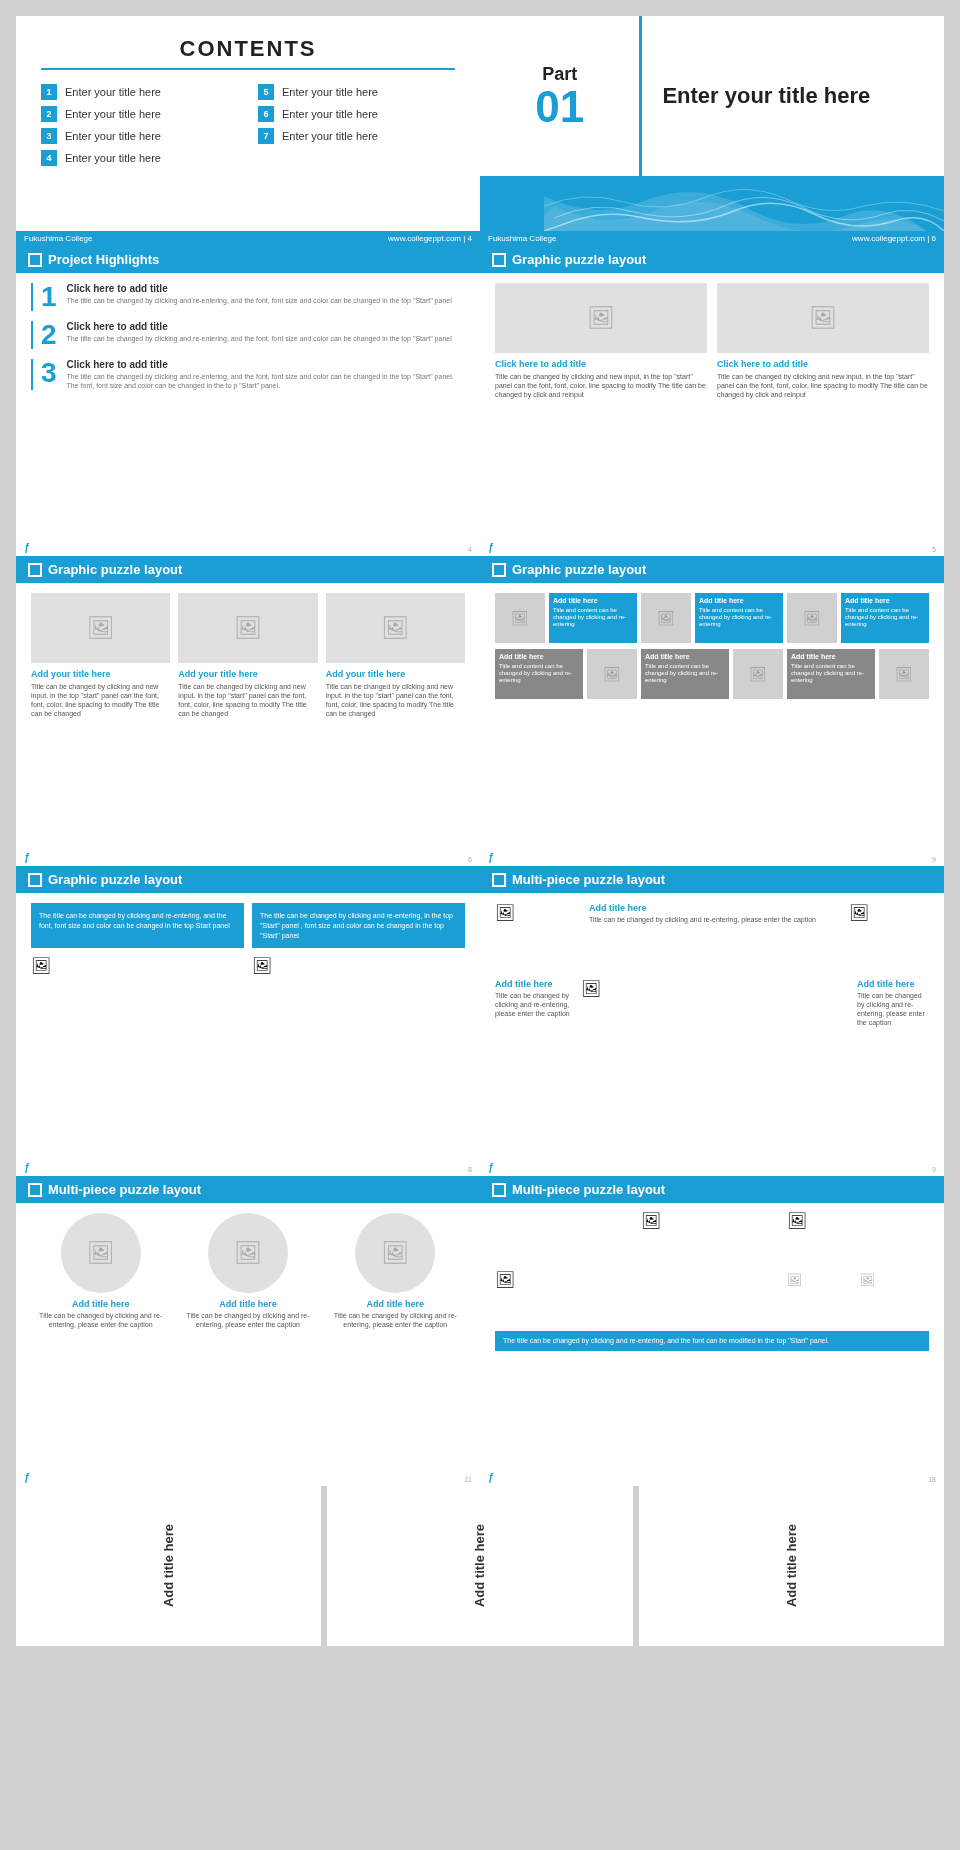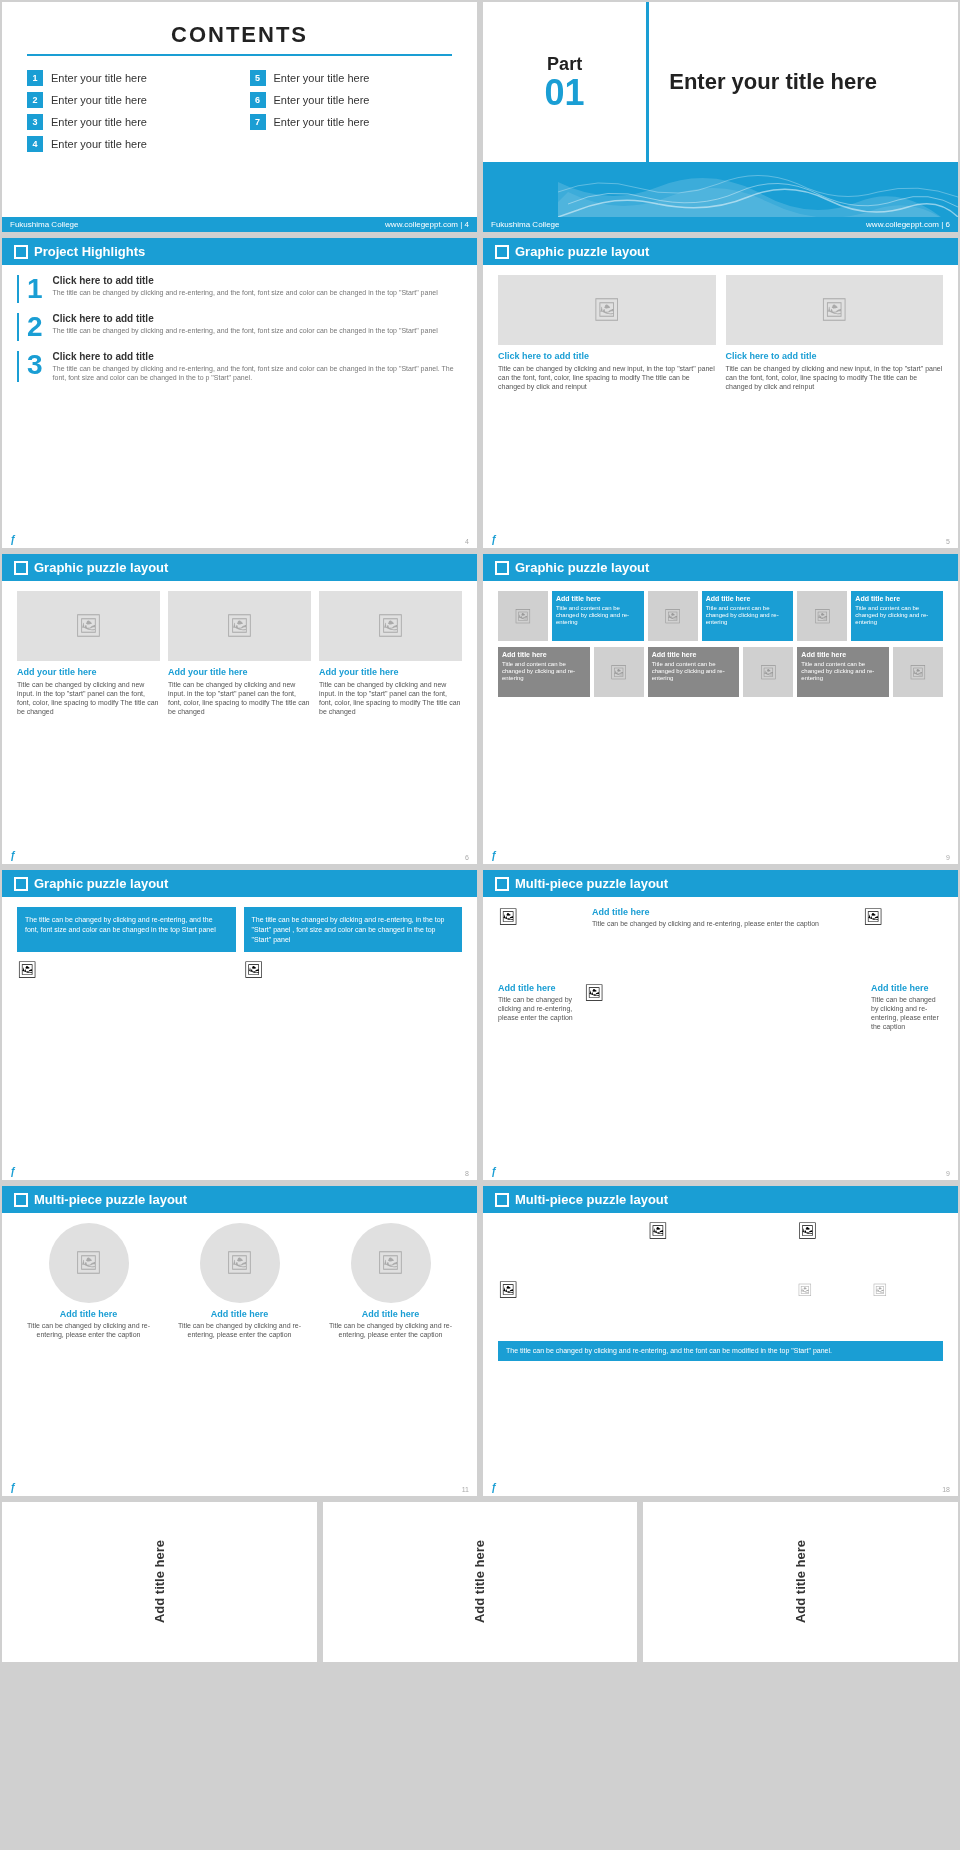--- a/index.html
+++ b/index.html
@@ -1,30 +1,30 @@
 <!DOCTYPE html>
 <html><head>
   <meta charset="utf-8">
   <style>
     * { margin: 0; padding: 0; box-sizing: border-box; }
     body { width: 960px; background: #d0d0d0; font-family: Arial, sans-serif; }
 
-    .grid-2 { display: grid; grid-template-columns: 1fr 1fr; gap: 6px; padding: 2px; }
+    .grid-2 { display: grid; grid-template-columns: 1fr 1fr; padding: 16px; }
     .slide { background: #fff; overflow: hidden; position: relative; }
 
     
     .slide-contents { padding: 20px 25px 10px; }
     .slide-contents .title { text-align: center; font-size: 22px; font-weight: bold; color: #222; border-bottom: 2px solid #1a9ed4; padding-bottom: 6px; margin-bottom: 14px; letter-spacing: 2px; }
     .contents-grid { display: grid; grid-template-columns: 1fr 1fr; gap: 4px 20px; }
     .contents-item { display: flex; align-items: center; gap: 8px; margin-bottom: 6px; font-size: 11px; color: #333; }
     .contents-num { background: #1a9ed4; color: #fff; width: 16px; height: 16px; display: flex; align-items: center; justify-content: center; font-size: 9px; font-weight: bold; flex-shrink: 0; }
     .slide-footer { background: #1a9ed4; color: #fff; font-size: 8px; padding: 3px 8px; display: flex; justify-content: space-between; position: absolute; bottom: 0; left: 0; right: 0; }
     .part-left { width: 35%; display: flex; flex-direction: column; align-items: center; justify-content: center; padding: 20px; border-right: 3px solid #1a9ed4; }
     .part-label { font-size: 18px; font-weight: bold; color: #222; }
-    .part-number { font-size: 36px; font-weight: bold; color: #1a9ed4; line-height: 1; }
+    .part-number { font-size: 44px; font-weight: bold; color: #1a9ed4; line-height: 1; }
     .part-right { flex: 1; display: flex; align-items: center; padding: 20px; }
     .part-right .part-title { font-size: 22px; font-weight: bold; color: #222; }
 
     
     .section-header { background: #1a9ed4; color: #fff; padding: 6px 12px; font-size: 13px; font-weight: bold; display: flex; align-items: center; gap: 6px; }
     .section-header .icon { border: 2px solid #fff; width: 14px; height: 14px; display: inline-block; flex-shrink: 0; }
 
     
     .slide-highlights .content { padding: 10px 15px; }
     .highlight-item { display: flex; gap: 10px; margin-bottom: 10px; border-left: 2px solid #1a9ed4; padding-left: 8px; }

